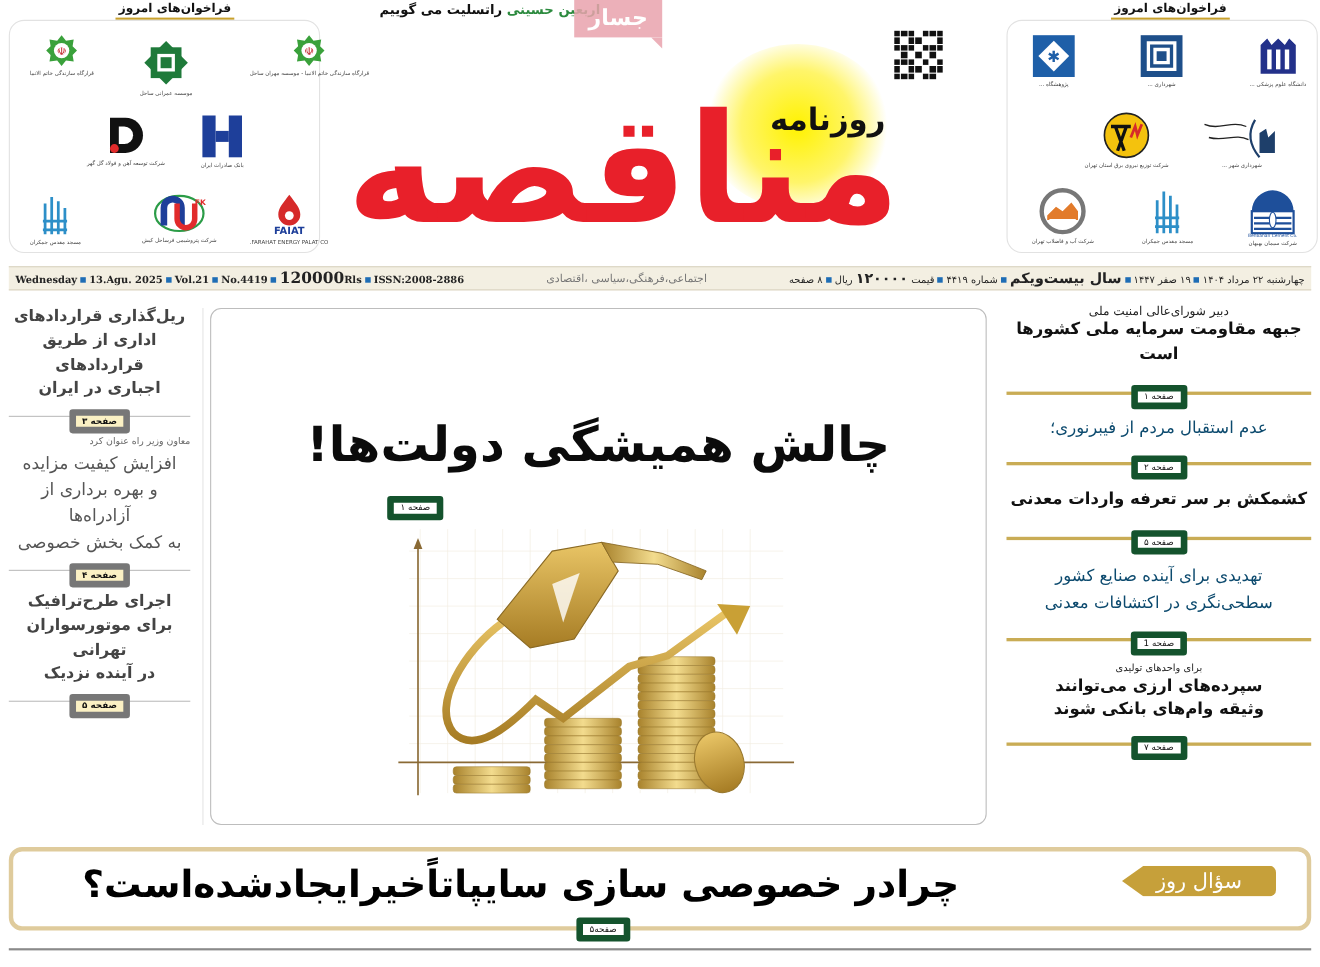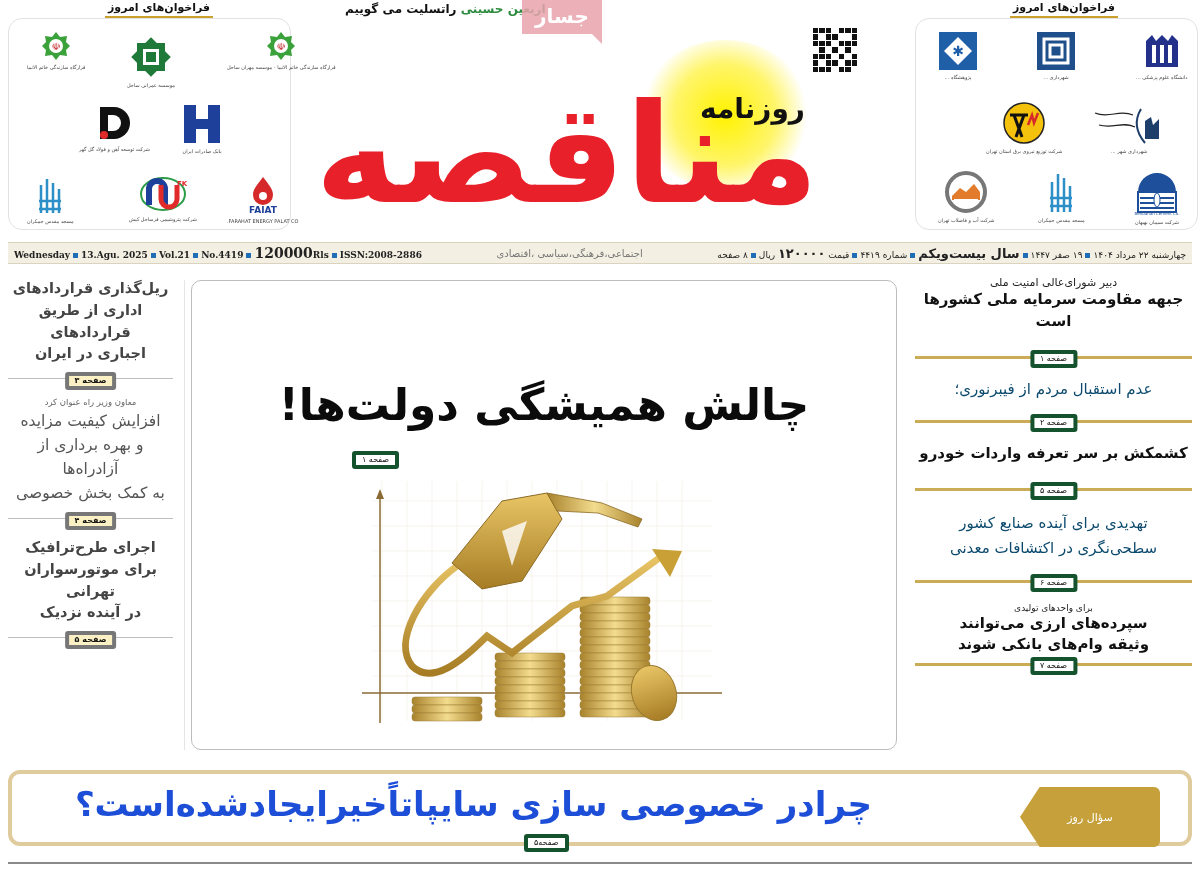--- a/index.html
+++ b/index.html
@@ -86,30 +86,30 @@
   .right-col { position: absolute; left: 915px; top: 276px; width: 277px; }
   .story { text-align: center; direction: rtl; position: relative; }
   .story .kicker { font-size: 11px; color: #222; }
   .story .head-bold { font-size: 15px; font-weight: bold; color: #111; line-height: 1.45; }
   .story .head-light { font-size: 15px; color: #0c4a6e; line-height: 1.65; }
   .page-rule { position: relative; height: 10px; margin: 6px 0 0; }
   .page-rule::before { content:""; position:absolute; left:0; right:0; top:5px; height:3px; background:#c9ac55; }
   .page-rule.grey::before { height:1px; background:#bdbdbd; }
   .page-tag {
     position: absolute; left: 50%; top: -1px; transform: translateX(-50%);
-    background: #fff; border: 4px solid #14532d; border-radius: 3px; font-size: 8px;
+    background: #fff; border: 6px solid #14532d; border-radius: 3px; font-size: 8px;
     padding: 0 6px; line-height: 10px; direction: rtl; white-space: nowrap; color: #111;
   }
   .page-tag.gold { background: #fbf1c4; border-color: #777; font-weight: bold; }
 
   
   .left-col { position: absolute; left: 8px; top: 278px; width: 165px; }
   .left-col .story .head-bold { font-size: 14.5px; color: #444; line-height: 1.5; }
   .left-col .story .head-light { font-size: 15.5px; color: #555; line-height: 1.55; }
-  .left-col .story .kicker { font-size: 8.5px; color: #666; margin-bottom: 2px; }
+  .left-col .story .kicker { font-size: 8.5px; color: #666; margin-bottom: 2px; text-align: right; }
   .vline { position: absolute; left: 184px; top: 280px; width: 1px; height: 470px; background: #e5e5e5; }
 
   
   .center-box {
     position: absolute; left: 191px; top: 280px; width: 706px; height: 470px;
     border: 1px solid #bdbdbd; border-radius: 10px; background: #fff; overflow: hidden;
   }
   .main-head1 {
     position: absolute; left: 0; right: 0; top: 42px; text-align: center; direction: rtl;
     font-size: 38px; font-weight: bold; color: #c9a035;
@@ -120,26 +120,26 @@
   }
   .center-box .page-tag { left: 160px; top: 170px; transform: none; }
   .illus { position: absolute; left: 170px; top: 190px; width: 360px; height: 275px; }
 
   
   .qbanner {
     position: absolute; left: 8px; top: 770px; width: 1184px; height: 76px;
     border: 4px solid #dfcb9c; border-radius: 12px; background: #fff;
   }
   .qbanner .qtext {
-    position: absolute; right: 316px; top: 10px; font-size: 34px; font-weight: bold; color: #1d4ed8;
+    position: absolute; right: 316px; top: 10px; font-size: 34px; font-weight: bold; color: #000000;
     direction: rtl; white-space: nowrap;
   }
   .qbadge {
-    position: absolute; right: 28px; top: 13px; width: 140px; height: 60px; background: #c6a03a;
-    color: #fff; font-size: 11px; direction: rtl; display: flex; align-items: center; justify-content: center;
+    position: absolute; right: 28px; top: 13px; width: 140px; height: 28px; background: #c6a03a;
+    color: #fff; font-size: 19px; direction: rtl; display: flex; align-items: center; justify-content: center;
     border-radius: 0 6px 6px 0; clip-path: polygon(0 50%, 14% 0, 100% 0, 100% 100%, 14% 100%);
   }
   .qbanner .page-tag { left: 512px; top: 60px; transform: none; }
   .bottom-rule { position: absolute; left: 8px; top: 862px; width: 1184px; height: 2px; background: #8a8a8a; }
 </style>
 </head>
 <body>
 
 <div class="tenders-title left">فراخوان‌های امروز</div>
 <div class="tenders-box left">
@@ -484,37 +484,37 @@
         <span class="page-tag">صفحه ۱</span>
       </div>
   </div>
   <div class="story">
     <div class="head-light">عدم استقبال مردم از فیبرنوری؛</div>
     <div class="page-rule" style="margin:14px 0 18px;">
         <span class="page-tag">صفحه ۲</span>
       </div>
   </div>
   <div class="story">
-    <div class="head-bold">کشمکش بر سر تعرفه واردات خودرو</div>
+    <div class="head-bold">کشمکش بر سر تعرفه واردات معدنی</div>
     <div class="page-rule" style="margin:18px 0 18px;">
         <span class="page-tag">صفحه ۵</span>
       </div>
   </div>
   <div class="story">
     <div class="head-light">تهدیدی برای آینده صنایع کشور</div>
     <div class="head-light">سطحی‌نگری در اکتشافات معدنی</div>
     <div class="page-rule" style="margin:14px 0 18px;">
-        <span class="page-tag">صفحه ۶</span>
+        <span class="page-tag">صفحه 1</span>
       </div>
   </div>
   <div class="story">
     <div class="kicker" style="font-size:9px;">برای واحدهای تولیدی</div>
     <div class="head-bold">سپرده‌های ارزی می‌توانند</div>
     <div class="head-bold">وثیقه وام‌های بانکی شوند</div>
-    <div class="page-rule" style="margin:2px 0 0;">
+    <div class="page-rule" style="margin:14px 0 0;">
         <span class="page-tag">صفحه ۷</span>
       </div>
   </div>
 </div>
 
 <div class="qbanner">
   <div class="qbadge">سؤال روز</div>
   <div class="qtext">چرادر خصوصی سازی سایپاتاًخیرایجادشده‌است؟</div>
   <span class="page-tag">صفحه۵</span>
 </div>

